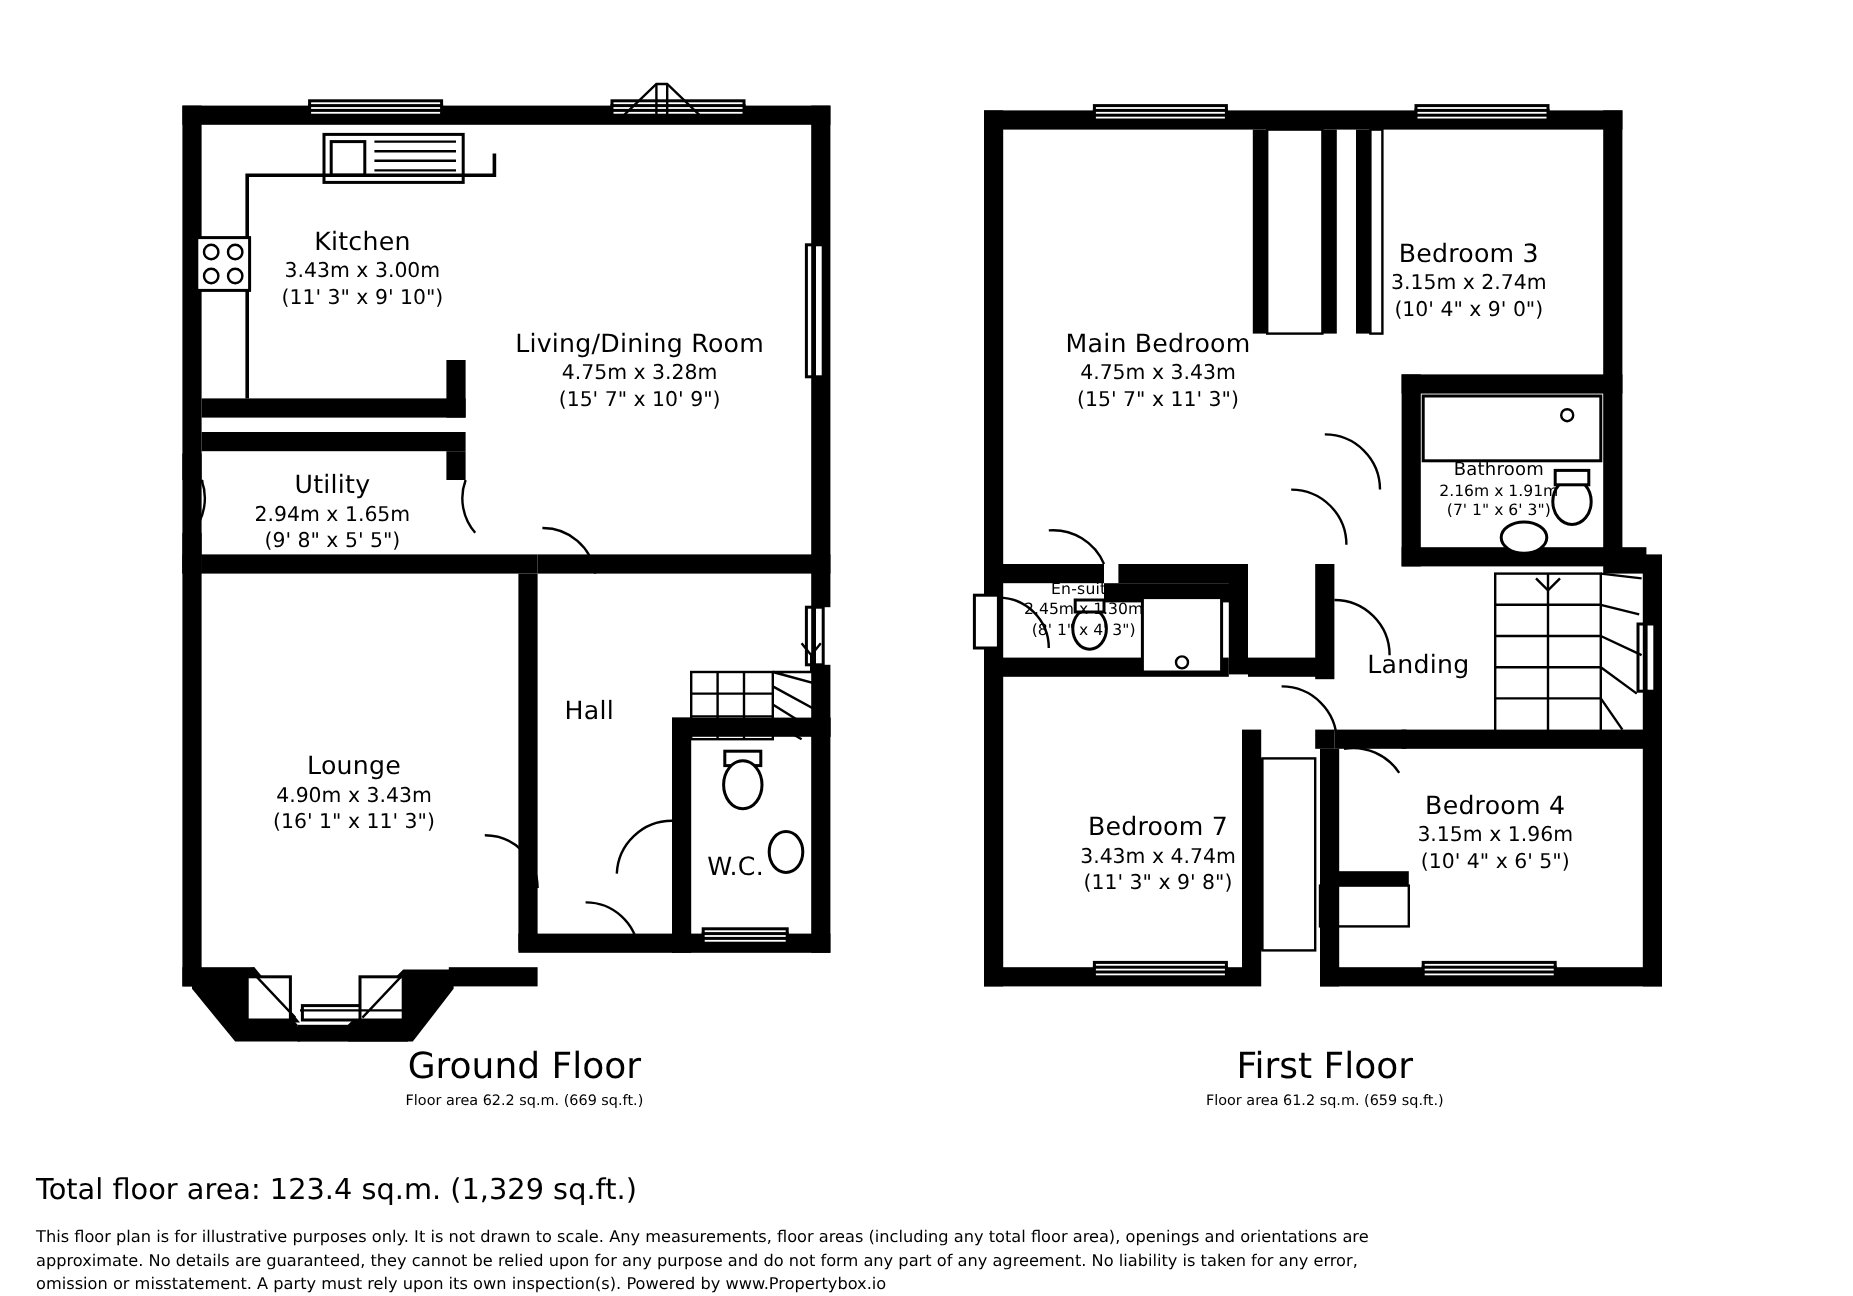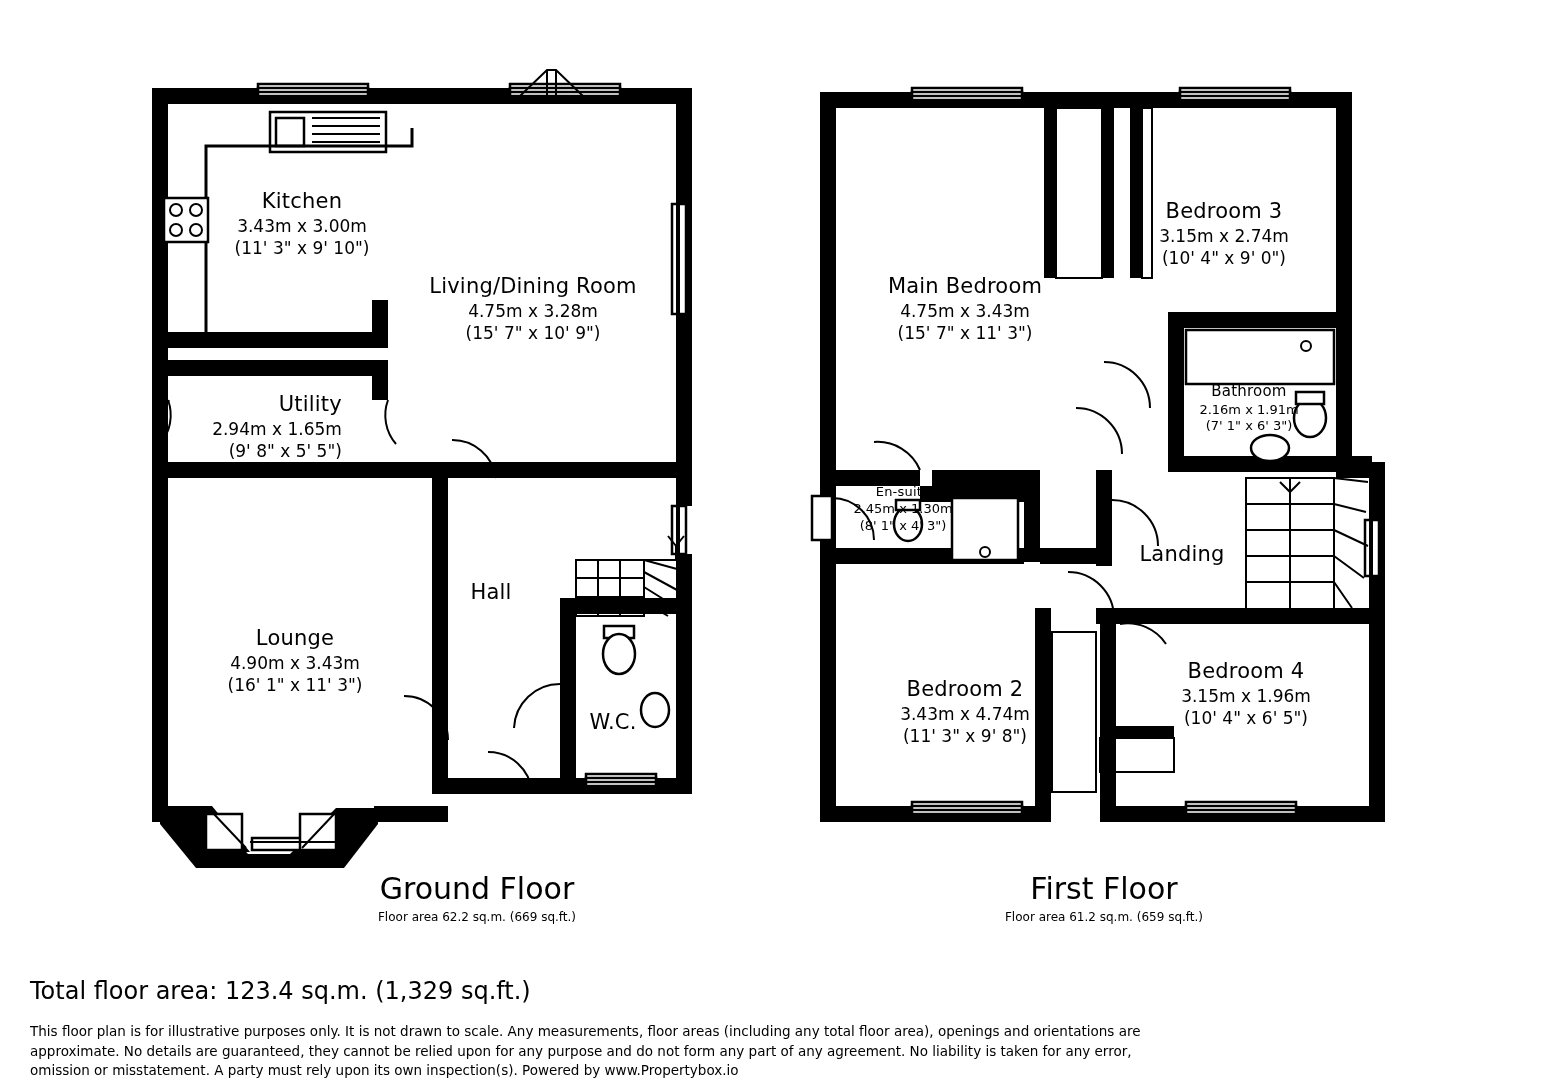--- a/index.html
+++ b/index.html
@@ -268,21 +268,21 @@
     <div class="rm-dim">3.43m x 3.00m</div>
     <div class="rm-dim">(11' 3" x 9' 10")</div>
   </div>
 
   <div class="label" style="left:533px; top:261px; transform:translateX(-50%);">
     <div class="rm-name">Living/Dining Room</div>
     <div class="rm-dim">4.75m x 3.28m</div>
     <div class="rm-dim">(15' 7" x 10' 9")</div>
   </div>
 
-  <div class="label" style="left:277px; top:379px; transform:translateX(-50%);text-align:right;">
+  <div class="label" style="left:277px; top:379px; transform:translateX(-50%);">
     <div class="rm-name">Utility</div>
     <div class="rm-dim">2.94m x 1.65m</div>
     <div class="rm-dim">(9' 8" x 5' 5")</div>
   </div>
 
   <div class="label" style="left:295px; top:613px; transform:translateX(-50%);">
     <div class="rm-name">Lounge</div>
     <div class="rm-dim">4.90m x 3.43m</div>
     <div class="rm-dim">(16' 1" x 11' 3")</div>
   </div>
@@ -317,32 +317,32 @@
     <div class="rm-name small">En-suite</div>
     <div class="rm-dim small">2.45m x 1.30m</div>
     <div class="rm-dim small">(8' 1" x 4' 3")</div>
   </div>
 
   <div class="label" style="left:1182px; top:529px; transform:translateX(-50%);">
     <div class="rm-name">Landing</div>
   </div>
 
   <div class="label" style="left:965px; top:664px; transform:translateX(-50%);">
-    <div class="rm-name">Bedroom 2</div>
+    <div class="rm-name">Bedroom 7</div>
     <div class="rm-dim">3.43m x 4.74m</div>
     <div class="rm-dim">(11' 3" x 9' 8")</div>
   </div>
 
   <div class="label" style="left:1246px; top:646px; transform:translateX(-50%);">
     <div class="rm-name">Bedroom 4</div>
     <div class="rm-dim">3.15m x 1.96m</div>
     <div class="rm-dim">(10' 4" x 6' 5")</div>
   </div>
 
-  <div class="floor-title" style="left:437px; top:858px; transform:translateX(-50%);margin-left:40px;">
+  <div class="floor-title" style="left:437px; top:858px; transform:translateX(-50%);">
     <div class="t">Ground Floor</div>
     <div class="a">Floor area 62.2 sq.m. (669 sq.ft.)</div>
   </div>
 
   <div class="floor-title" style="left:1104px; top:858px; transform:translateX(-50%);">
     <div class="t">First Floor</div>
     <div class="a">Floor area 61.2 sq.m. (659 sq.ft.)</div>
   </div>
 
   <div class="total">Total floor area: 123.4 sq.m. (1,329 sq.ft.)</div>

